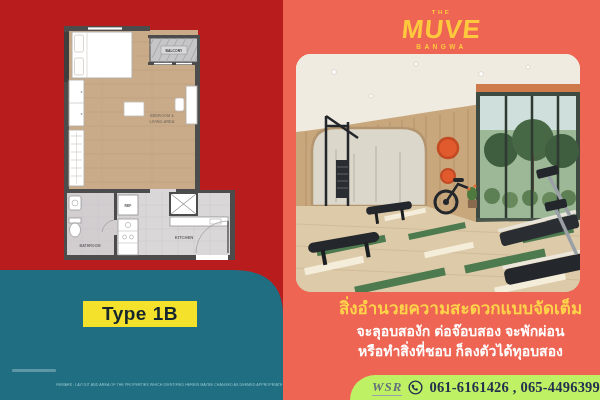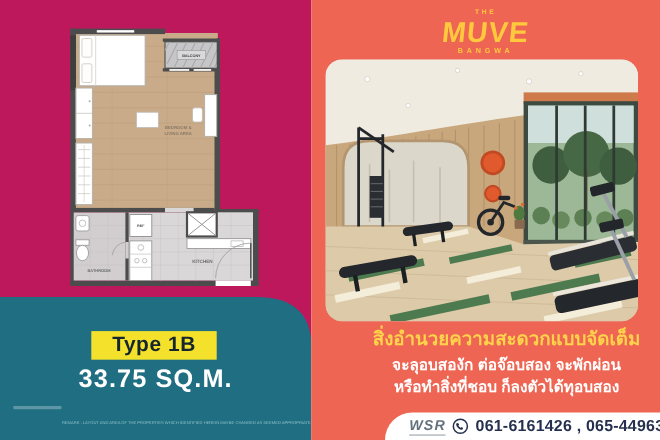--- a/index.html
+++ b/index.html
@@ -1,20 +1,20 @@
 <!DOCTYPE html>
 <html><head>
 <meta charset="utf-8">
 <style>
   html,body{margin:0;padding:0;background:#888;}
   .canvas{position:relative;width:600px;height:400px;overflow:hidden;
           font-family:"Liberation Sans", sans-serif;background:#fff;}
 
   
-  .left-panel{position:absolute;left:0;top:0;width:283px;height:400px;background:#be185d;}
+  .left-panel{position:absolute;left:0;top:0;width:283px;height:400px;background:#b91c1c;}
   .plan-svg{position:absolute;left:62px;top:22px;}
   .teal-svg{position:absolute;left:0;bottom:0;}
   .type-badge{position:absolute;left:83px;top:301px;width:114px;height:26px;
               background:#f3e12c;display:flex;align-items:center;justify-content:center;
               font-size:19px;font-weight:800;color:#16262e;letter-spacing:.5px;}
   .area-text{position:absolute;left:0;top:331px;width:283px;text-align:center;
              font-size:23px;font-weight:800;color:#ffffff;letter-spacing:1px;}
   .micro-note{position:absolute;left:12px;top:369px;width:44px;height:3px;
               background:rgba(255,255,255,.28);border-radius:1px;}
   .disclaimer{position:absolute;left:4px;top:383px;width:275px;text-align:center;
@@ -26,23 +26,23 @@
   .logo{position:absolute;left:0;top:9px;width:317px;text-align:center;color:#ffc93e;line-height:1;}
   .logo-the{font-size:6px;font-weight:700;letter-spacing:2.5px;}
   .logo-name{font-size:26px;font-weight:800;letter-spacing:1px;transform:skewX(-6deg);
              display:inline-block;margin-top:1px;}
   .logo-sub{font-size:6.5px;font-weight:700;letter-spacing:3.5px;margin-top:2px;}
   .photo{position:absolute;left:13px;top:54px;width:284px;height:238px;border-radius:15px;
          overflow:hidden;background:#e8e2d6;}
   .thai{position:absolute;left:0;top:299px;width:317px;text-align:center;line-height:1.2;margin-left:19px;}
   .thai-head{font-size:17px;font-weight:800;color:#ffd34a;margin-bottom:4px;}
   .thai-line{font-size:14px;font-weight:700;color:#ffffff;margin-top:3px;}
-  .contact-pill{position:absolute;right:0;bottom:0;width:250px;height:25px;background:#ffffff;
+  .contact-pill{position:absolute;right:0;bottom:0;width:250px;height:25px;background:#bef264;
                 border-top-left-radius:25px;display:flex;align-items:center;gap:6px;
-                padding-left:22px;box-sizing:border-box;}
+                padding-left:22px;box-sizing:border-box;font-family:Liberation Serif, serif;}
   .wsr{font-size:13px;font-weight:700;font-style:italic;color:#66717e;
        border-bottom:1px solid #9aa3ad;line-height:1;padding-bottom:2px;letter-spacing:1px;}
   .phones{font-size:14.5px;font-weight:800;color:#25304e;letter-spacing:.2px;white-space:nowrap;}
   .phone-icon{flex:0 0 auto;display:flex;}
 </style>
 </head>
 <body>
 
 <div class="canvas">
 
@@ -181,21 +181,20 @@
       <text x="100" y="100.6" text-anchor="middle" font-size="3.9" font-weight="700" fill="#8a7a66">LIVING AREA</text>
       <text x="28" y="225" text-anchor="middle" font-size="3.6" font-weight="700" fill="#6a6a6a">BATHROOM</text>
       <text x="122" y="217" text-anchor="middle" font-size="4.2" font-weight="700" fill="#6a6a6a">KITCHEN</text>
     </svg>
 
     <svg class="teal-svg" width="283" height="132" viewBox="0 0 283 132">
       <path d="M0,2 L233,2 Q283,2 283,47 L283,132 L0,132 Z" fill="#1f6e81"></path>
     </svg>
 
     <div class="type-badge">Type 1B</div>
-    <div class="area-text">33.75 SQ.M.</div>
     <div class="micro-note"></div>
     <div class="disclaimer">REMARK : LAYOUT AND AREA OF THE PROPERTIES WHICH IDENTIFIED HEREIN MAYBE CHANGED AS DEEMED APPROPRIATE BUT WILL NOT IMPACT UPON THE USE.</div>
   </div>
 
   <div class="right-panel">
 
     <div class="logo">
       <div class="logo-the">THE</div>
       <div class="logo-name">MUVE</div>
       <div class="logo-sub">BANGWA</div>

